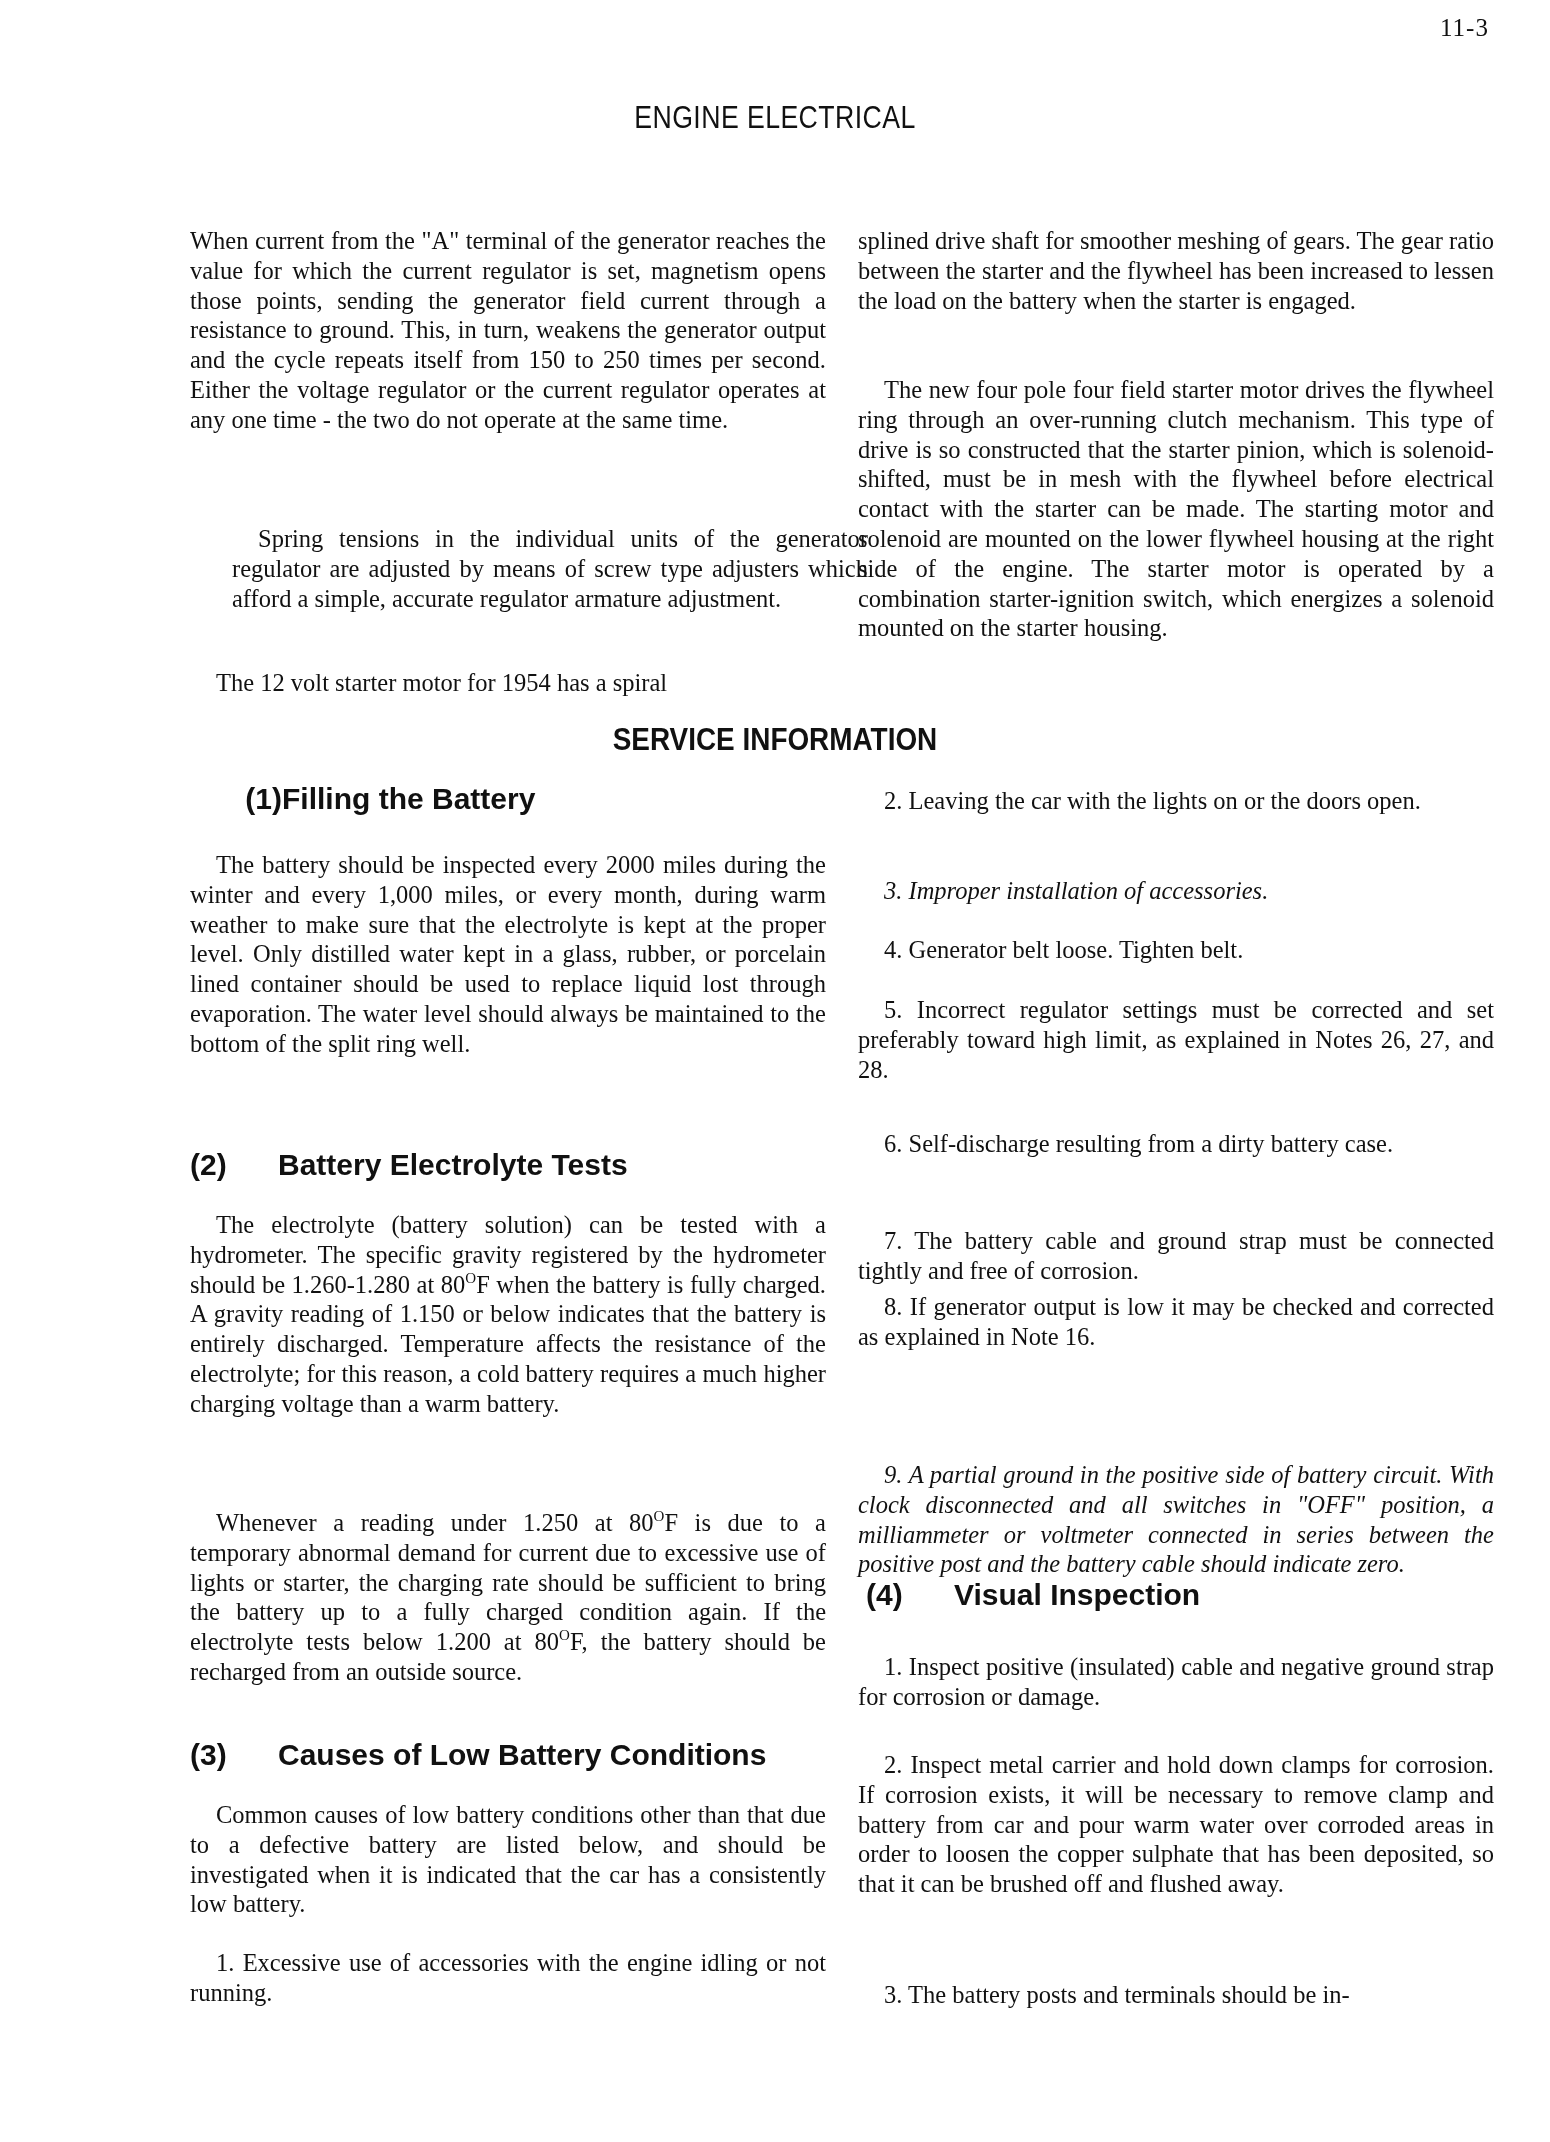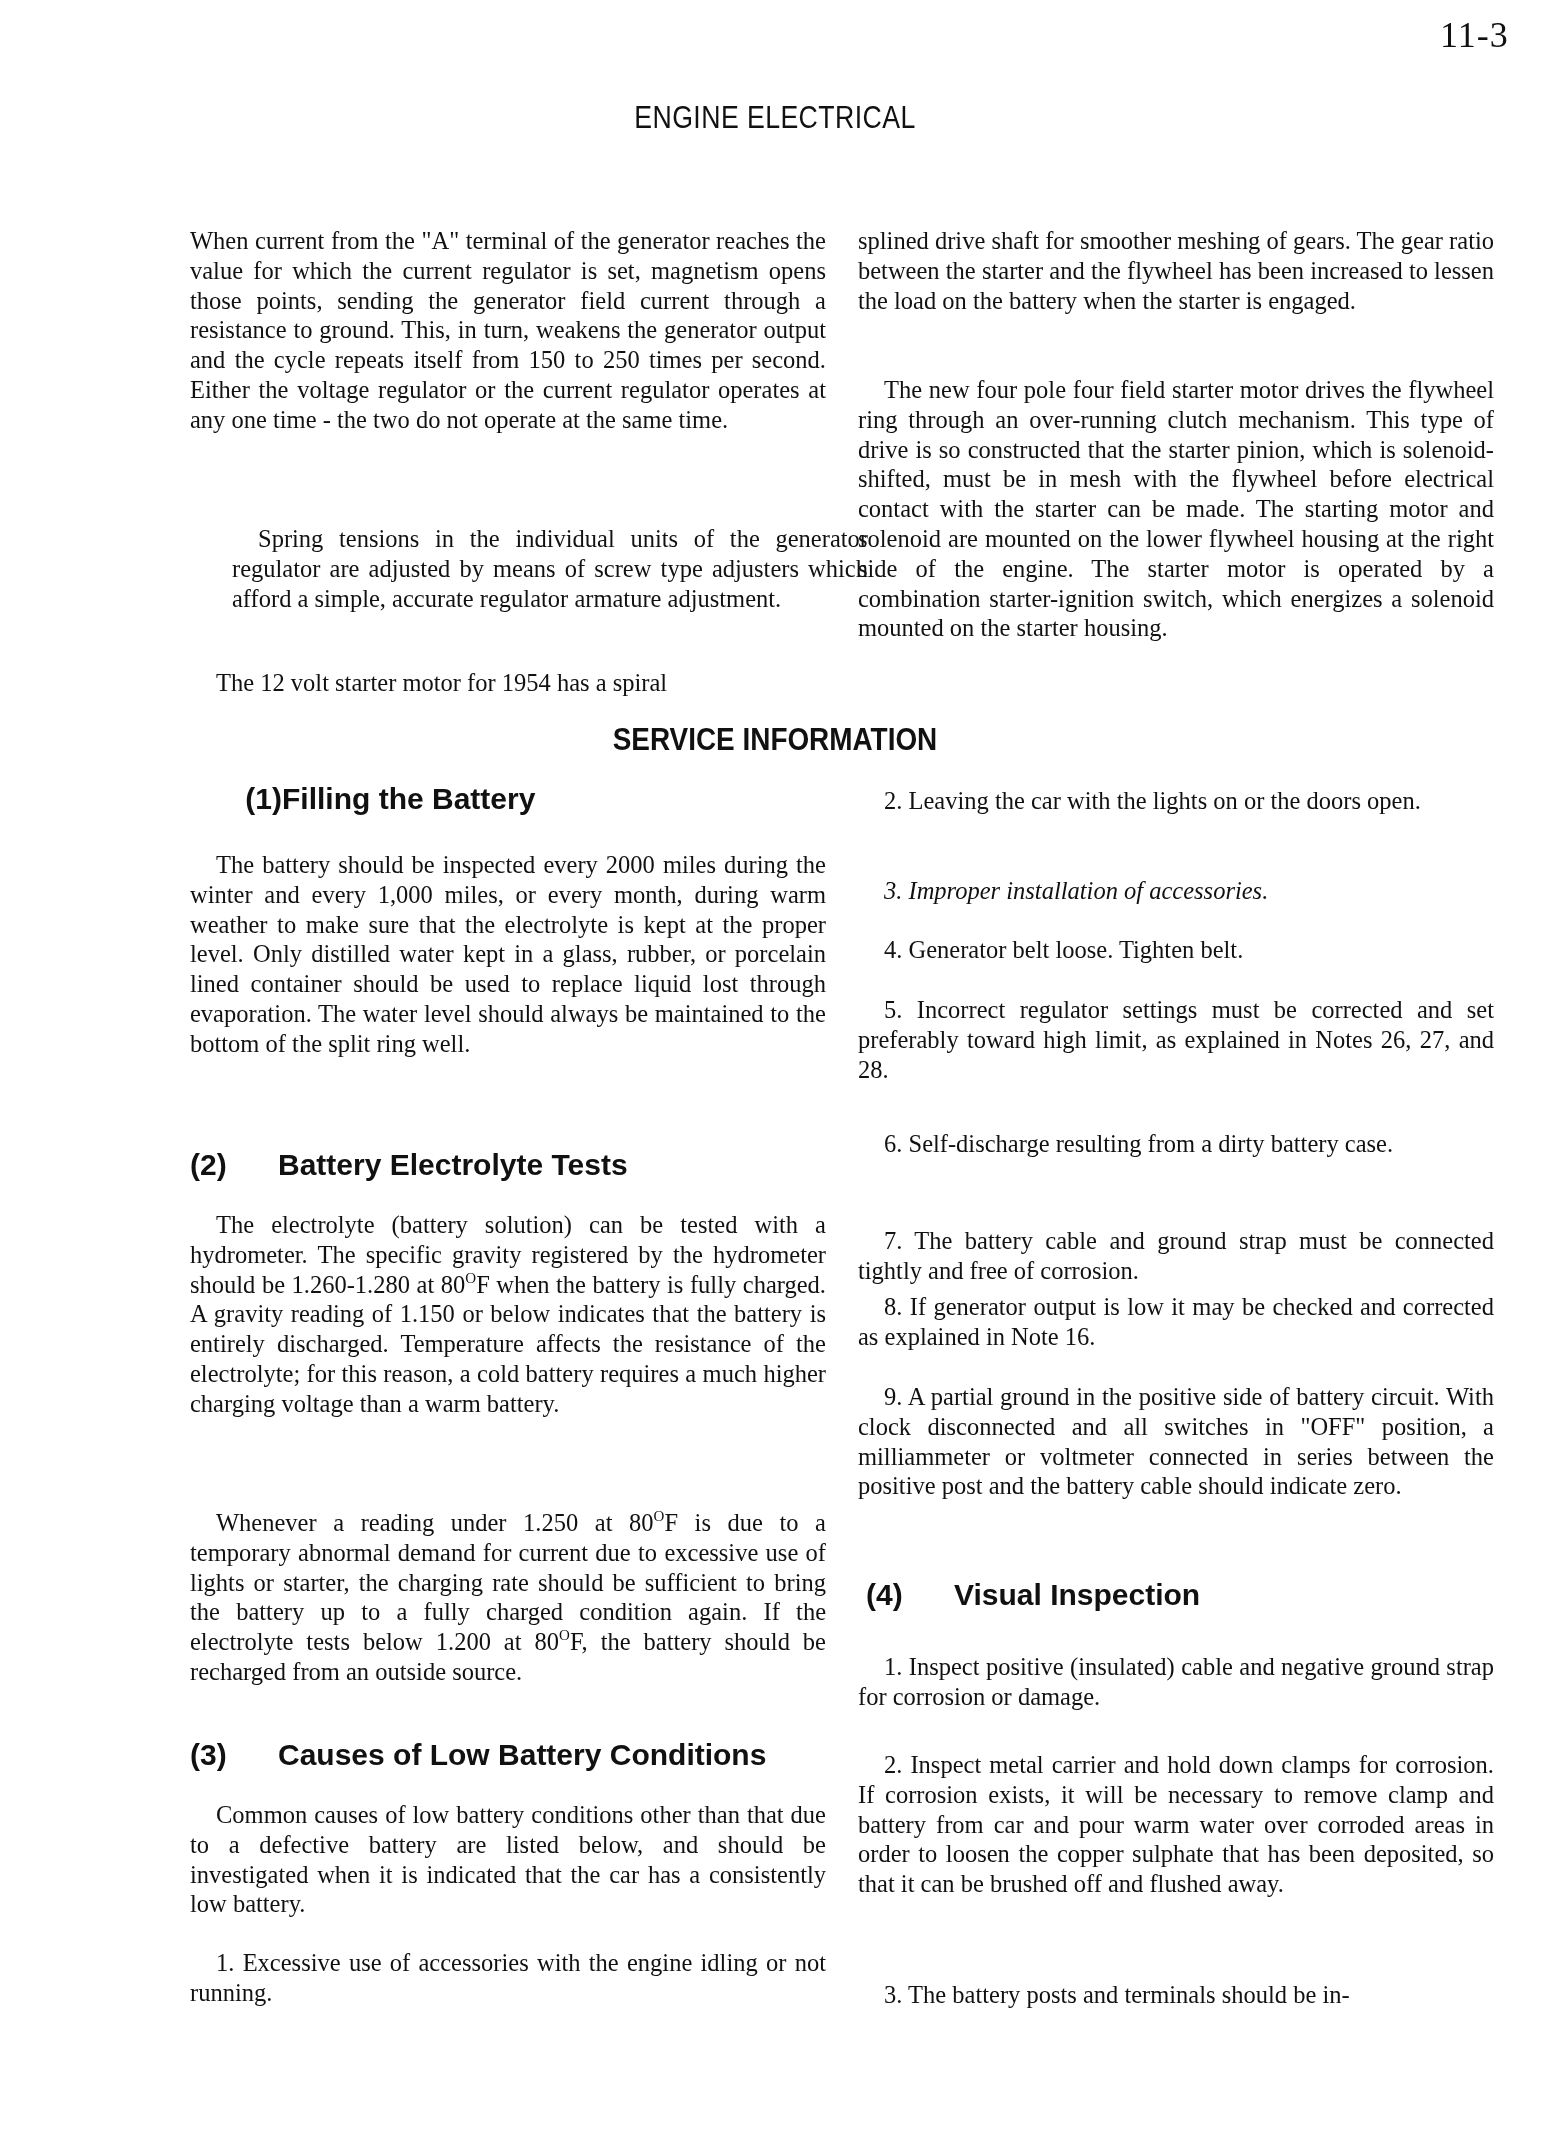--- a/index.html
+++ b/index.html
@@ -1,17 +1,17 @@
 <!DOCTYPE html>
 <html><head>
 <meta charset="utf-8">
 <style>
   html, body { margin: 0; padding: 0; background: #ffffff; }
   body { width: 1550px; height: 2142px; position: relative; overflow: hidden; color: #111; }
-  .page-num { position: absolute; left: 1440px; top: 14px; font-family: "Liberation Serif", serif; font-size: 36px; letter-spacing: 1px; }
+  .page-num { position: absolute; left: 1440px; top: 14px; font-family: "Liberation Serif", serif; font-size: 25px; letter-spacing: 1px; }
   .page-title { position: absolute; left: 0; width: 1550px; top: 100px; text-align: center; font-family: "Liberation Sans", sans-serif; font-size: 31px; letter-spacing: 0.5px; transform: scaleX(0.86); }
   .col { position: absolute; font-family: "Liberation Serif", serif; font-size: 24.5px; line-height: 29.8px; text-align: justify; }
   .col p { margin: 0; text-indent: 26px; }
   .col p.noindent { text-indent: 0; }
   .left { left: 190px; width: 636px; }
   .right { left: 858px; width: 636px; }
   .service-title { position: absolute; left: 0; width: 1550px; top: 722px; text-align: center; font-family: "Liberation Sans", sans-serif; font-weight: bold; font-size: 31px; transform: scaleX(0.9); }
   .sec-head { position: absolute; font-family: "Liberation Sans", sans-serif; font-weight: bold; font-size: 30px; white-space: nowrap; }
   .sec-head .num { display: inline-block; width: 88px; }
   sup { font-size: 15px; vertical-align: 10px; line-height: 0; }
@@ -82,21 +82,21 @@
 </div>
 <div class="col right" style="top:1114px;margin-top:15px;">
   <p>6. Self-discharge resulting from a dirty battery case.</p>
 </div>
 <div class="col right" style="top:1226px;">
   <p>7. The battery cable and ground strap must be connected tightly and free of corrosion.</p>
 </div>
 <div class="col right" style="top:1292px;">
   <p>8. If generator output is low it may be checked and corrected as explained in Note 16.</p>
 </div>
-<div class="col right" style="top:1382px;">
+<div class="col right" style="top:1460px;font-style:italic;">
   <p>9. A partial ground in the positive side of battery circuit. With clock disconnected and all switches in "OFF" position, a milliammeter or voltmeter connected in series between the positive post and the battery cable should indicate zero.</p>
 </div>
 
 <div class="sec-head" style="left:866px; top:1578px;">
   <span class="num">(4)</span><span>Visual Inspection</span>
 </div>
 <div class="col right" style="top:1652px;">
   <p>1. Inspect positive (insulated) cable and negative ground strap for corrosion or damage.</p>
 </div>
 <div class="col right" style="top:1750px;">

